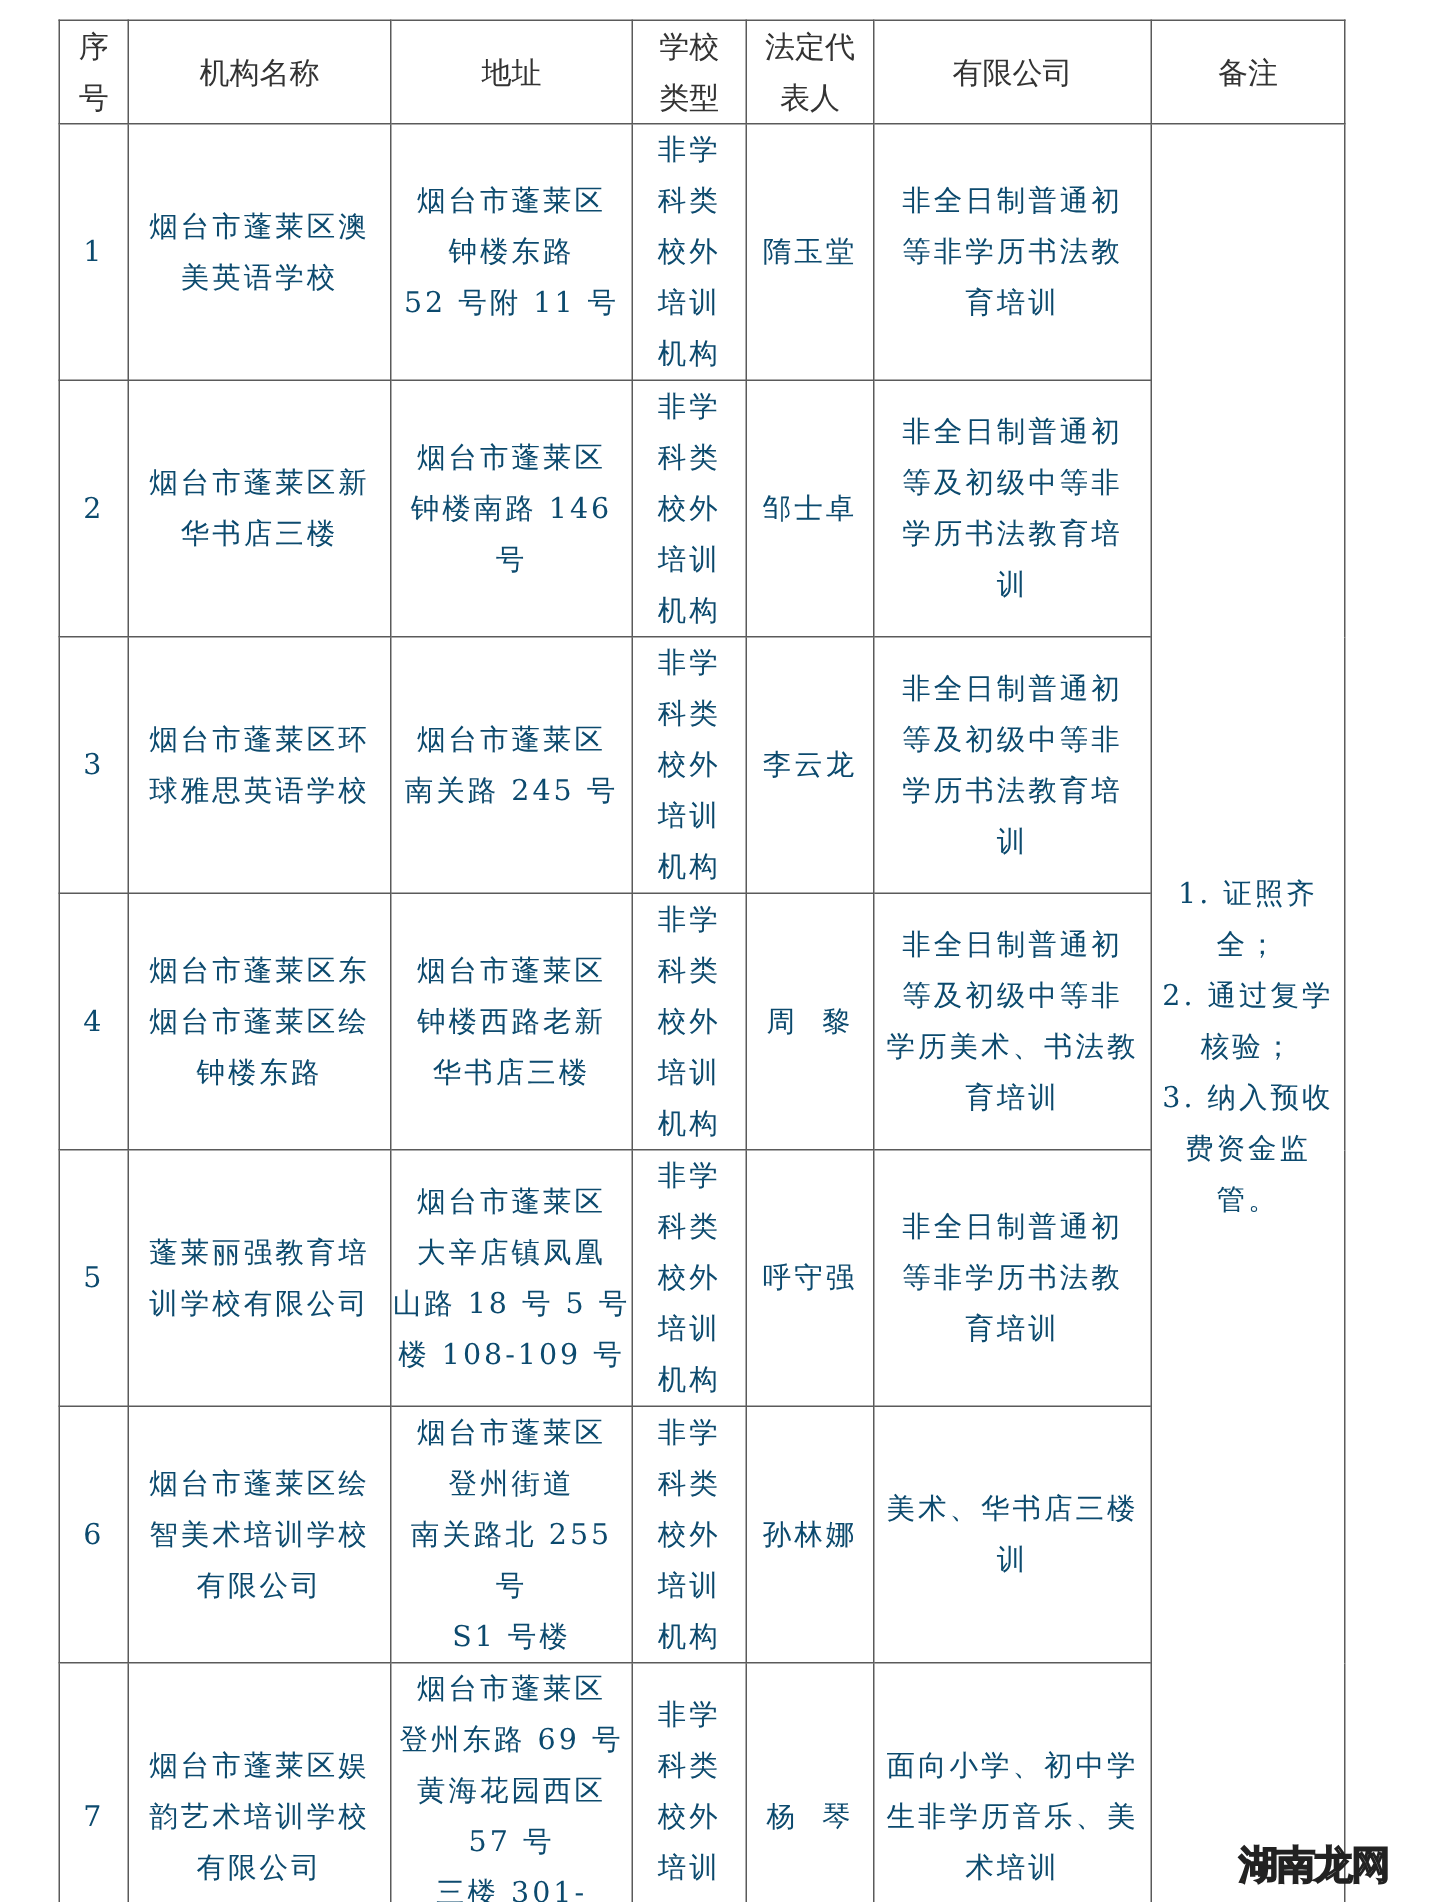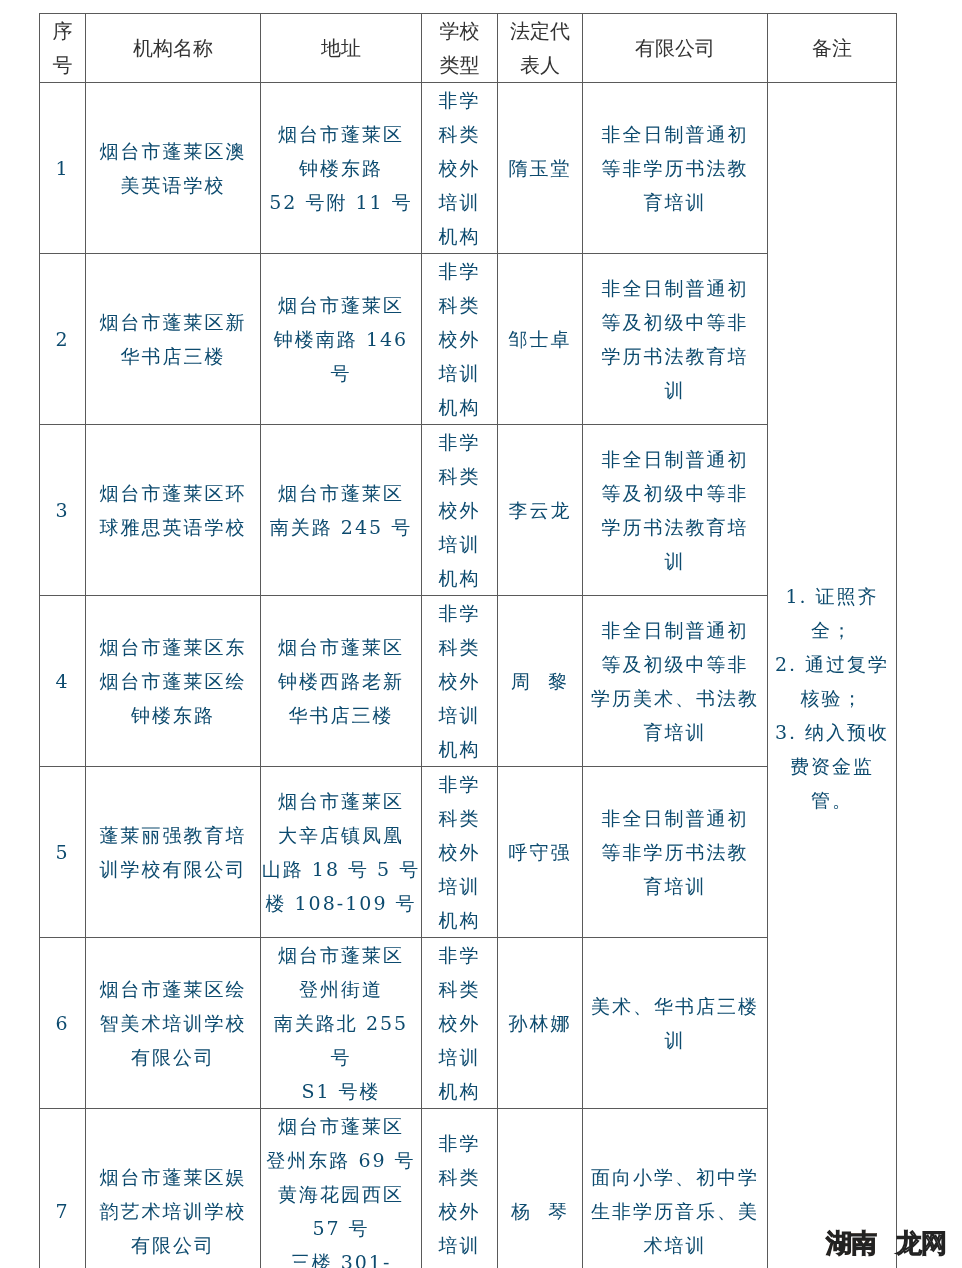--- a/index.html
+++ b/index.html
@@ -37,21 +37,21 @@
   .col-type { width: 76px; }
   .col-rep { width: 85px; }
   .col-content { width: 185px; }
   .col-remark { width: 129px; }
   .watermark {
     position: absolute; left: 826px; top: 1226px;
     font-family: "DejaVu Sans", sans-serif; font-weight: bold; font-size: 26px;
     letter-spacing: -1px;
   }
   .watermark .w1 { color: #f07a1a; margin-top: 41px; -webkit-text-stroke: 1px #222; }
-  .watermark .w2 { color: #ffffff; margin-left: 20px; -webkit-text-stroke: 1px #222; }
+  .watermark .w2 { color: #ffffff; -webkit-text-stroke: 1px #222; }
 </style>
 </head>
 <body>
 
 <table class="reg">
   <colgroup>
     <col class="col-seq">
       <col class="col-name">
       <col class="col-addr">
       <col class="col-type">

